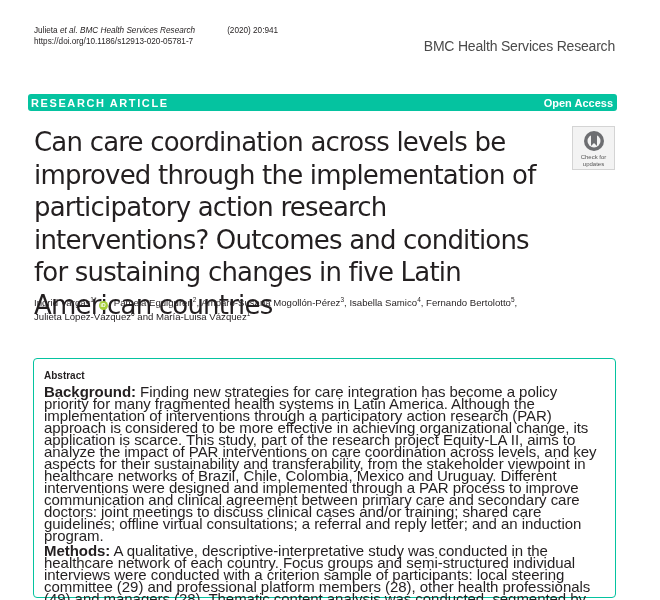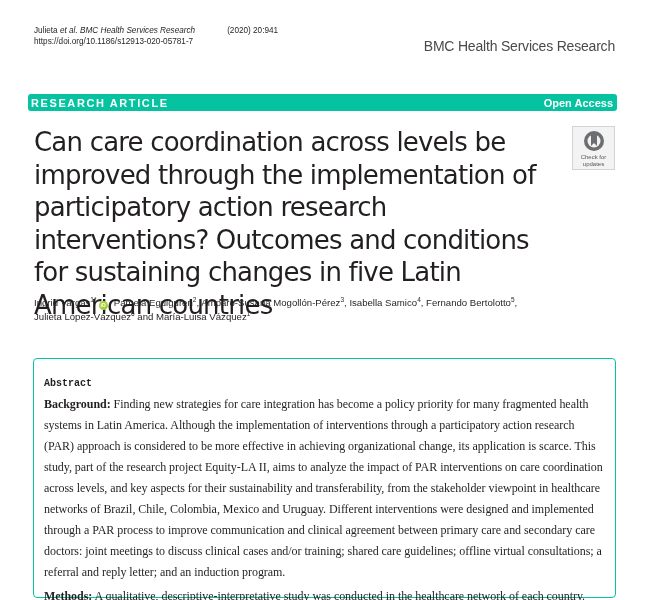--- a/index.html
+++ b/index.html
@@ -50,26 +50,25 @@
       display: inline-block; width: 9px; height: 9px; border-radius: 50%;
       background: #a6ce39; color: #fff; font-size: 5px; font-weight: bold;
       text-align: center; line-height: 9px; vertical-align: -1px; margin: 0 1px 0 2px;
     }
     .abstract-box {
       position: absolute; left: 33px; top: 358px; width: 583px; height: 240px;
       border: 1.5px solid var(--accent); border-radius: 4px; box-sizing: border-box;
       padding: 6px 10px 0 10px;
     }
     .abstract-box h2 {
-      font-size: 10px; font-weight: bold; margin: 12px 0 4px 0; line-height: 13px; font-family: Liberation Mono, monospace;
+      font-size: 10px; font-weight: bold; margin: 4px 0 4px 0; line-height: 13px;
     }
     .abstract-box p {
-      margin: 0 0 3px 0; font-size: 12px; line-height: 21px; color: #231f20;
+      margin: 0 0 3px 0; font-size: 15px; line-height: 12px; color: #231f20;
       letter-spacing: -0.05px;
-      font-family: Liberation Serif, serif;
     }
     .abstract-box p b { font-weight: bold; }
     .abstract-box .cont {
       font-size: 10px; margin-top: 3px; color: #231f20;
     }
   </style>
 </head>
 <body>
 
 <div class="cite-block">

